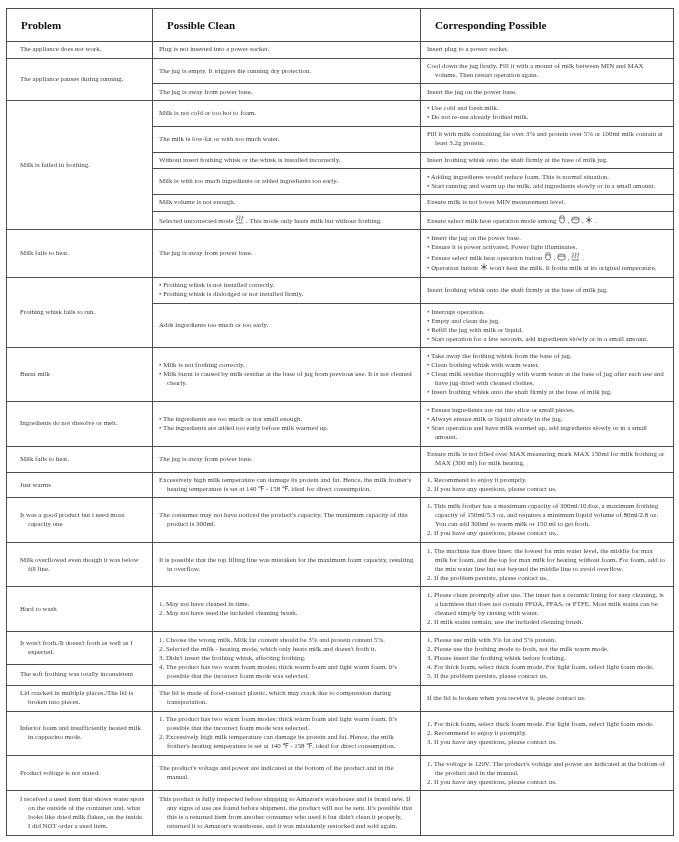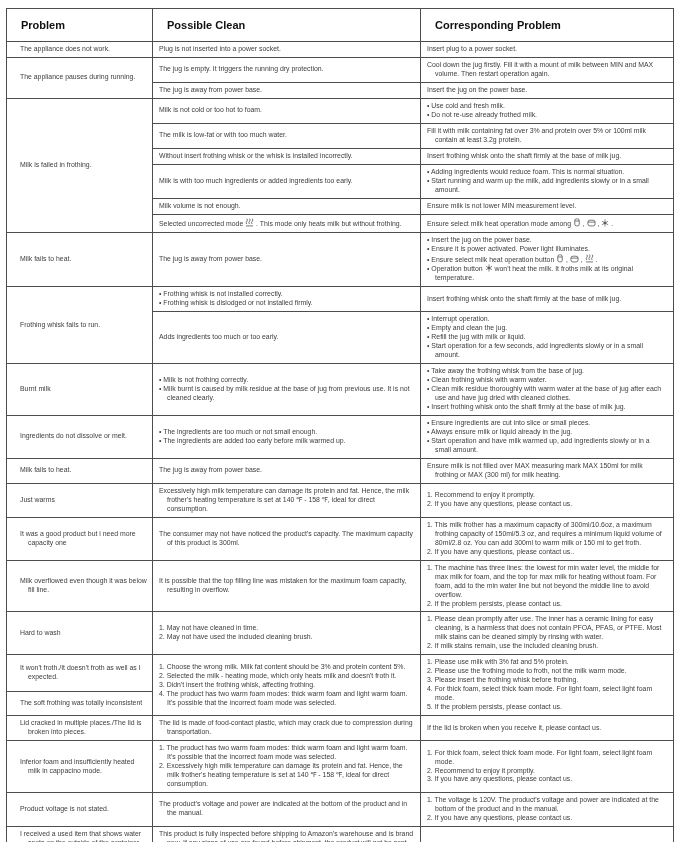--- a/index.html
+++ b/index.html
@@ -1,19 +1,19 @@
 <!DOCTYPE html>
 <html><head>
 <meta charset="utf-8">
 <style>
   html,body{margin:0;padding:0;background:#ffffff;}
   .page{
     width:610px;height:842px;box-sizing:border-box;
     padding:8px 6px 6px 6px;background:#ffffff;
-    font-family:Liberation Sans, sans-serif;
+    font-family:Liberation Serif, serif;
   }
   table.tbl{
     width:667px;height:828px;border-collapse:collapse;table-layout:fixed;
     background:#ffffff;
   }
   .tbl th,.tbl td{border:1px solid #4d4d4d;}
   .tbl th{
     font-size:11px;font-weight:700;color:#101010;text-align:left;
     padding:5px 8px 5px 14px;vertical-align:middle;height:22px;
   }
@@ -34,21 +34,21 @@
   <table class="tbl">
     <colgroup>
       <col style="width:146px">
       <col style="width:268px">
       <col style="width:253px">
     </colgroup>
     <thead>
       <tr>
         <th>Problem</th>
         <th>Possible Clean</th>
-        <th>Corresponding Problem</th>
+        <th>Corresponding Possible</th>
       </tr>
     </thead>
     <tbody id="tbody">
         <tr>
           <td class="problem">
             <div class="line">The appliance does not work.</div>
           </td>
           <td class="cause">
             <div class="line">Plug is not inserted into a power socket.</div>
           </td>

